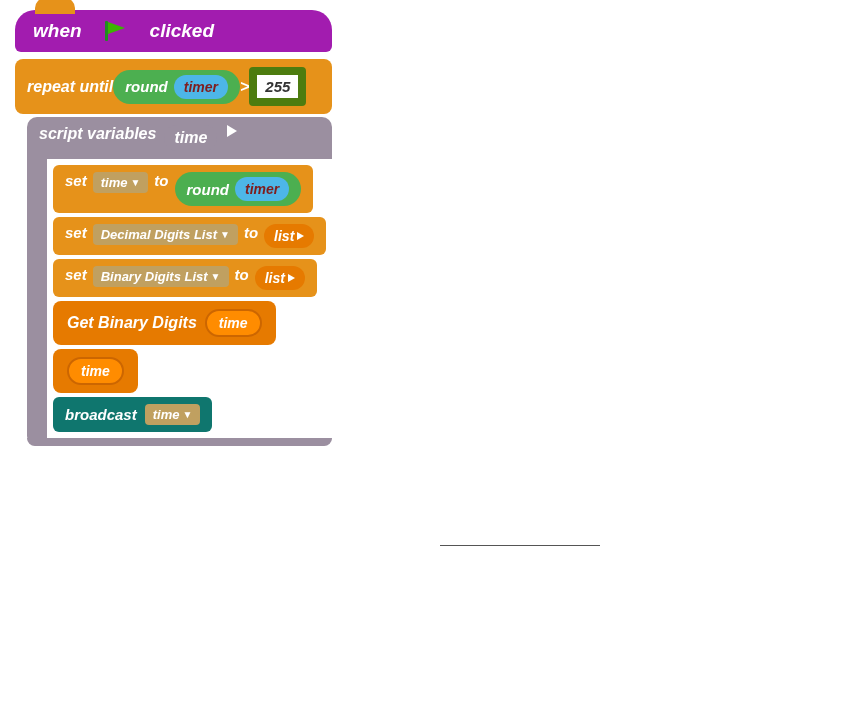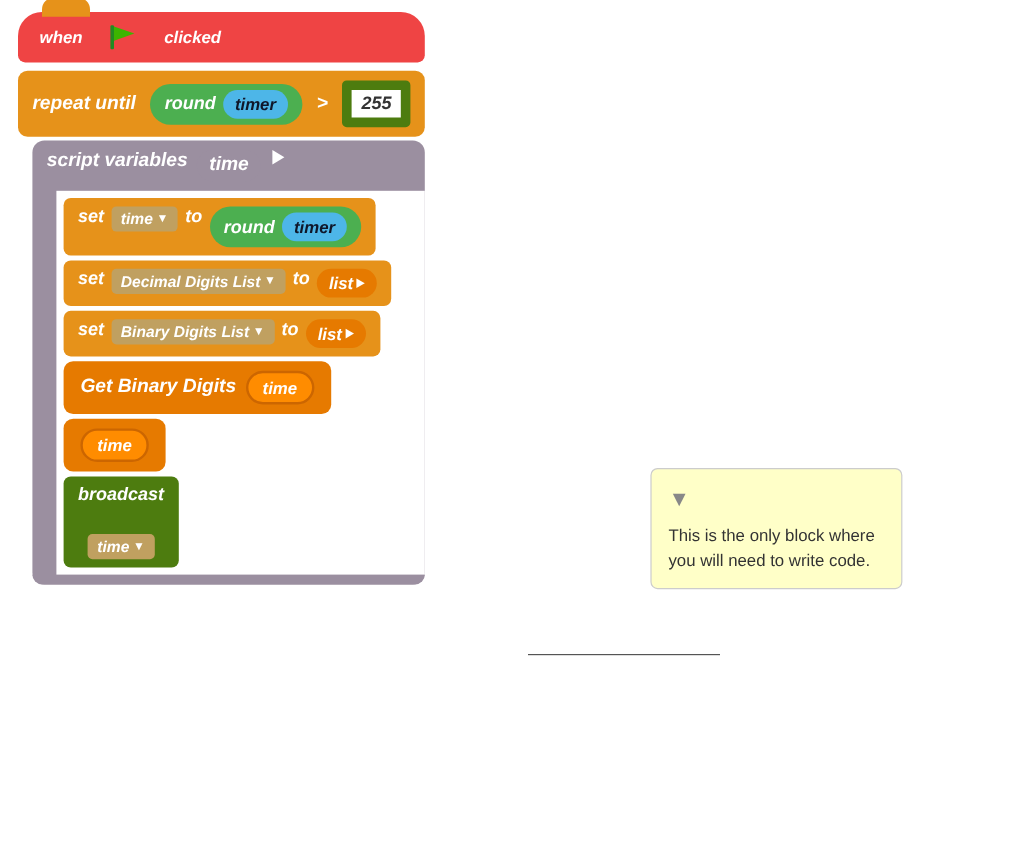--- a/index.html
+++ b/index.html
@@ -17,27 +17,27 @@
     .scratch-area {
       position: relative;
       padding: 20px;
       width: 852px;
       height: 711px;
     }
     .gray-var { background: #9B8FA0; border-radius: 20px; padding: 4px 10px; color: white; }
 
     
     .hat-block {
-      background: #ef4444;
+      background: #a21caf;
       border-radius: 20px 20px 6px 6px;
       padding: 10px 18px;
       display: inline-flex;
       align-items: center;
       gap: 21px;
-      font-size: 14px;
+      font-size: 19px;
       font-weight: 900;
       font-style: italic;
       color: white;
       margin-bottom: 4px;
     }
     .hat-block::before {
       content: '';
       position: absolute;
       top: -12px;
       left: 20px;
@@ -58,42 +58,42 @@
       margin-bottom: 4px;
     }
 
     
     .repeat-block {
       background: #E6921A;
       border-radius: 8px;
       padding: 8px 12px;
       display: inline-flex;
       align-items: center;
-      gap: 12px;
+      gap: 0;
       font-size: 16px;
       color: white;
       margin-bottom: 0;
     }
 
     .round-pill {
       background: #4CAF50;
       border-radius: 20px;
       padding: 5px 12px;
       display: inline-flex;
       align-items: center;
       gap: 6px;
       color: white;
       font-size: 15px;
     }
 
     .timer-pill {
       background: #4DB6E8;
       border-radius: 15px;
       padding: 4px 10px;
-      color: #0f172a;
+      color: #7f1d1d;
       font-size: 14px;
     }
 
     .white-box {
       background: white;
       border: 8px solid #4d7c0f;
       border-radius: 4px;
       padding: 3px 8px;
       color: #333;
       font-size: 15px;
@@ -149,29 +149,28 @@
       padding: 8px 14px;
       display: inline-flex;
       align-items: center;
       gap: 8px;
       font-size: 16px;
       color: white;
     }
 
     
     .broadcast-block {
-      background: #4d7c0f;
+      background: #0f766e;
       border-radius: 6px;
       padding: 7px 12px;
       display: inline-flex;
       align-items: center;
-      gap: 24px;
+      gap: 8px;
       font-size: 15px;
       color: white;
-      flex-direction: column;
     }
 
     
     .blocks-stack {
       display: flex;
       flex-direction: column;
       gap: 3px;
       position: absolute;
       left: 15px;
       top: 10px;
@@ -383,17 +382,14 @@
         </div>
 
       </div>
       <div class="outer-gray-footer"></div>
     </div>
 
   </div>
 
   <div style="position:absolute;top:545px;left:440px;width:160px;border-top:1.5px solid #555;"></div>
 
-  <div class="tooltip-box">
-    <span>This is the only block where you will need to write code.</span>
-  </div>
 
 </div>
 
 </body></html>

